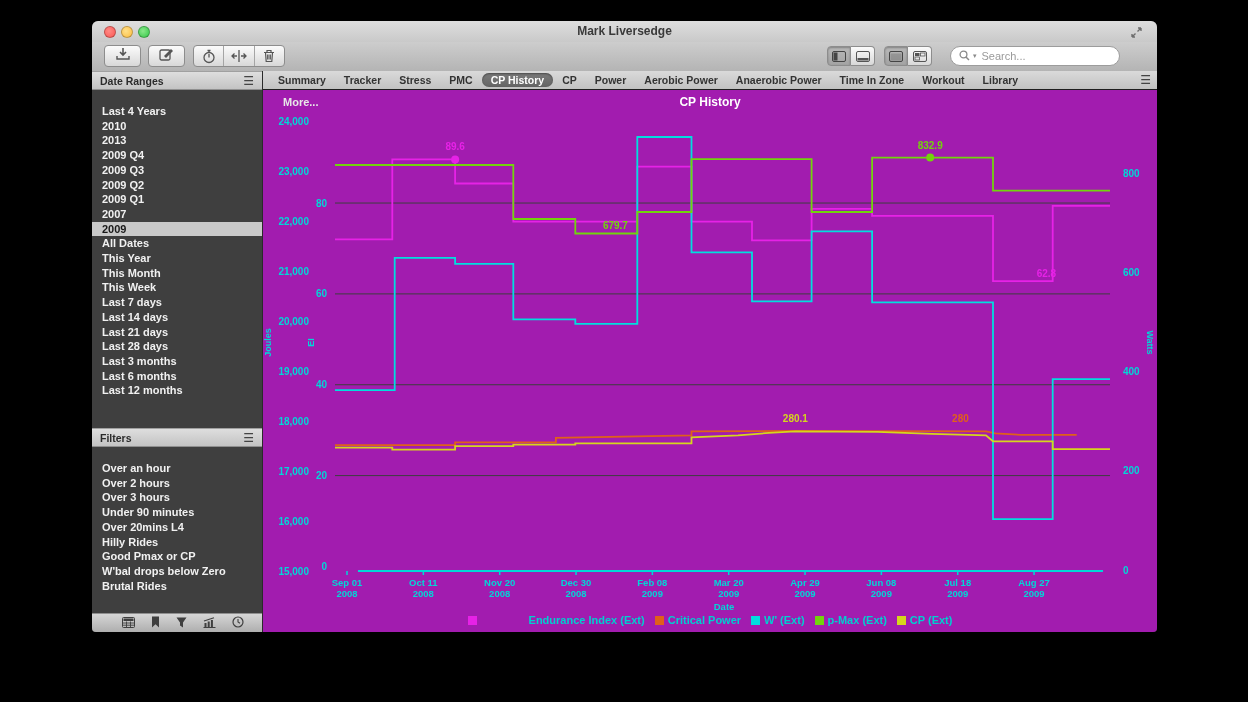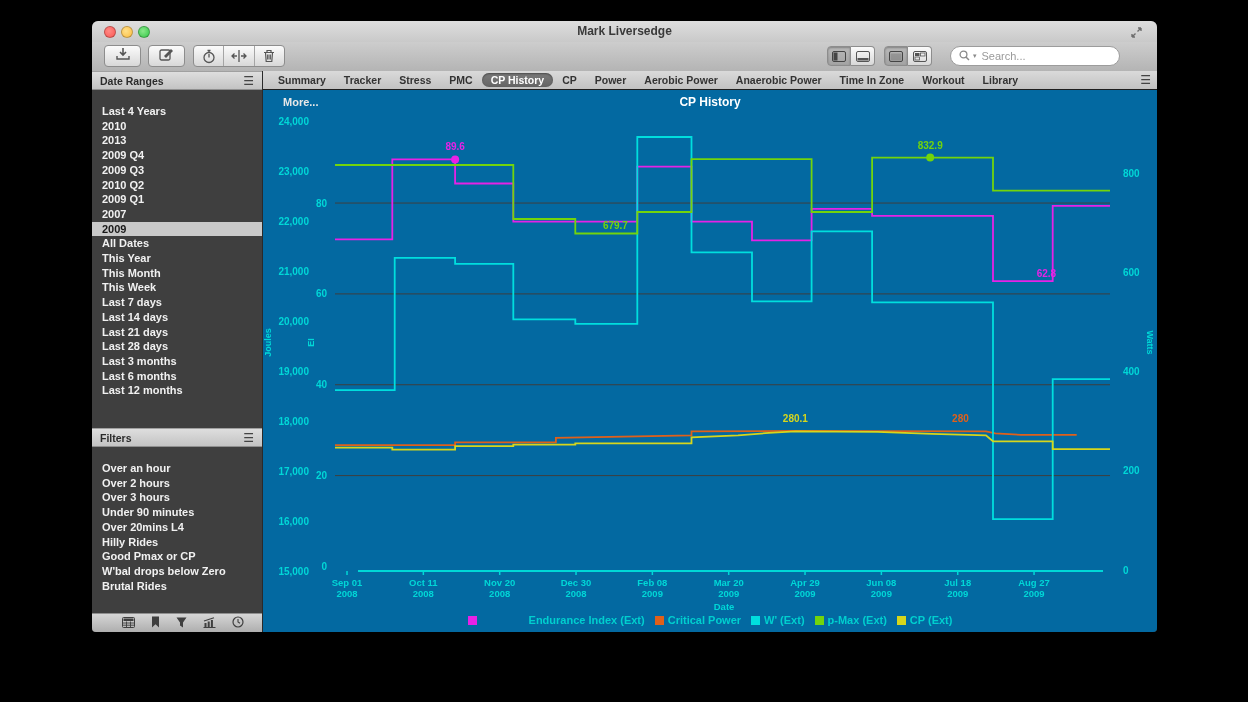--- a/index.html
+++ b/index.html
@@ -50,21 +50,21 @@
   .filters-block{margin-top:30px;}
   .sb-bottom{position:absolute;left:0;right:0;bottom:0;height:18px;background:linear-gradient(#d6d6d6,#aeaeae);
     border-top:1px solid #8f8f8f;display:flex;align-items:center;gap:16px;padding-left:30px;color:#3f3f3f;}
   
   .tabbar{position:absolute;left:0;top:0;right:0;height:19px;background:linear-gradient(#dadada,#c2c2c2);
     border-bottom:1px solid #1f1f1f;display:flex;align-items:center;padding:0 6px;box-sizing:border-box;}
   .tab-item{font-size:10.5px;font-weight:bold;color:#333;padding:1px 9px;border-radius:9px;cursor:default;white-space:nowrap;}
   .tab-item.selected{background:linear-gradient(#7b7b7b,#646464);color:#fff;box-shadow:inset 0 1px 2px rgba(0,0,0,.4);}
   .tabbar .menu{margin-left:auto;color:#444;font-size:12px;}
   
-  .chart-panel{position:absolute;left:0;top:19px;right:0;bottom:0;background:#0369a1;}
+  .chart-panel{position:absolute;left:0;top:19px;right:0;bottom:0;background:#a21caf;}
   .chart-more{position:absolute;left:20px;top:6px;font-size:11px;font-weight:bold;color:#e8e8e8;}
   .chart-title{position:absolute;left:0;right:0;top:5px;text-align:center;font-size:12px;font-weight:bold;color:#fff;}
   #plot-svg{position:absolute;left:0;top:0;}
   .chart-legend{position:absolute;left:0;right:0;top:524px;display:flex;justify-content:center;gap:10px;align-items:center;}
   .legend-item{display:flex;align-items:center;gap:4px;font-size:11px;font-weight:bold;color:#00cfcf;}
   .legend-swatch{width:9px;height:9px;display:inline-block;}
 </style>
 </head>
 <body>
 
@@ -177,21 +177,21 @@
       <div class="sb-header">
         <span class="ttl">Date Ranges</span>
         <span class="menu">☰</span>
       </div>
       <div class="sb-list">
           <span class="sb-item" style="display: block;">Last 4 Years</span>
           <span class="sb-item" style="display: block;">2010</span>
           <span class="sb-item" style="display: block;">2013</span>
           <span class="sb-item" style="display: block;">2009 Q4</span>
           <span class="sb-item" style="display: block;">2009 Q3</span>
-          <span class="sb-item" style="display: block;">2010 Q2</span>
+          <span class="sb-item" style="display: block;">2009 Q2</span>
           <span class="sb-item" style="display: block;">2009 Q1</span>
           <span class="sb-item" style="display: block;">2007</span>
           <span class="sb-item selected" style="display: block;">2009</span>
           <span class="sb-item" style="display: block;">All Dates</span>
           <span class="sb-item" style="display: block;">This Year</span>
           <span class="sb-item" style="display: block;">This Month</span>
           <span class="sb-item" style="display: block;">This Week</span>
           <span class="sb-item" style="display: block;">Last 7 days</span>
           <span class="sb-item" style="display: block;">Last 14 days</span>
           <span class="sb-item" style="display: block;">Last 21 days</span>

